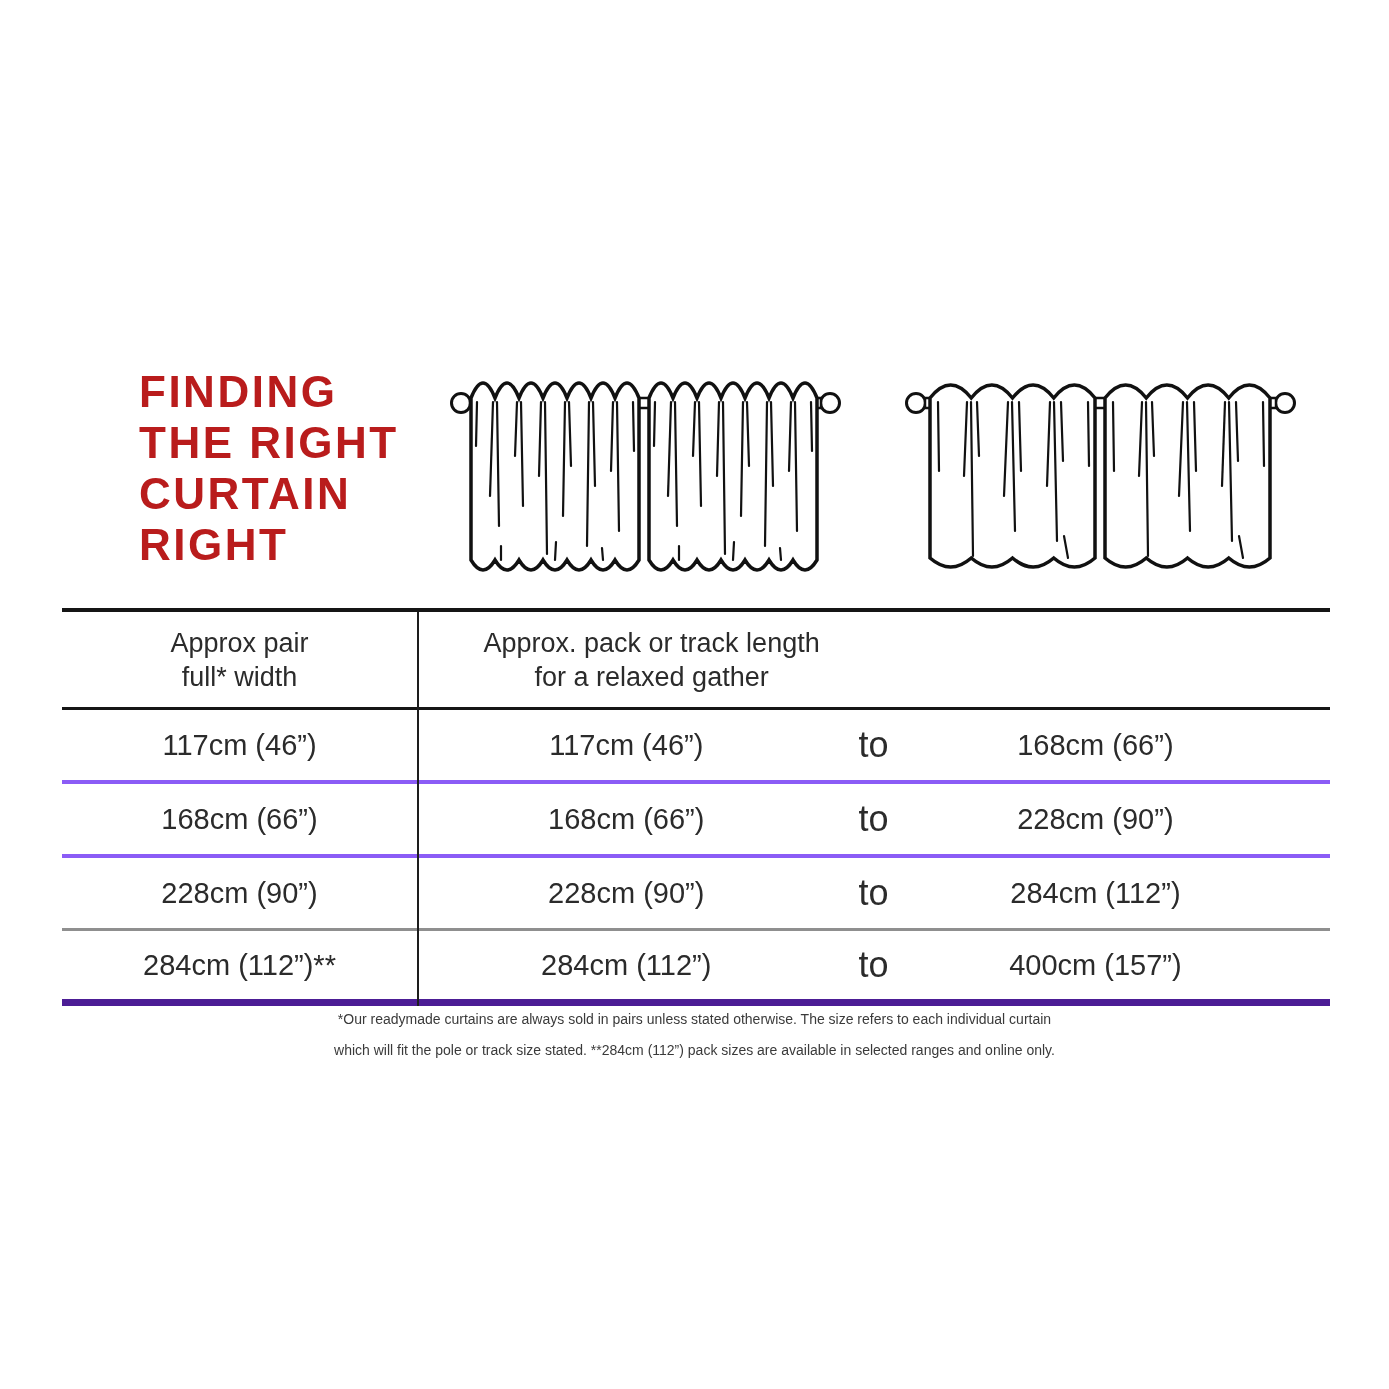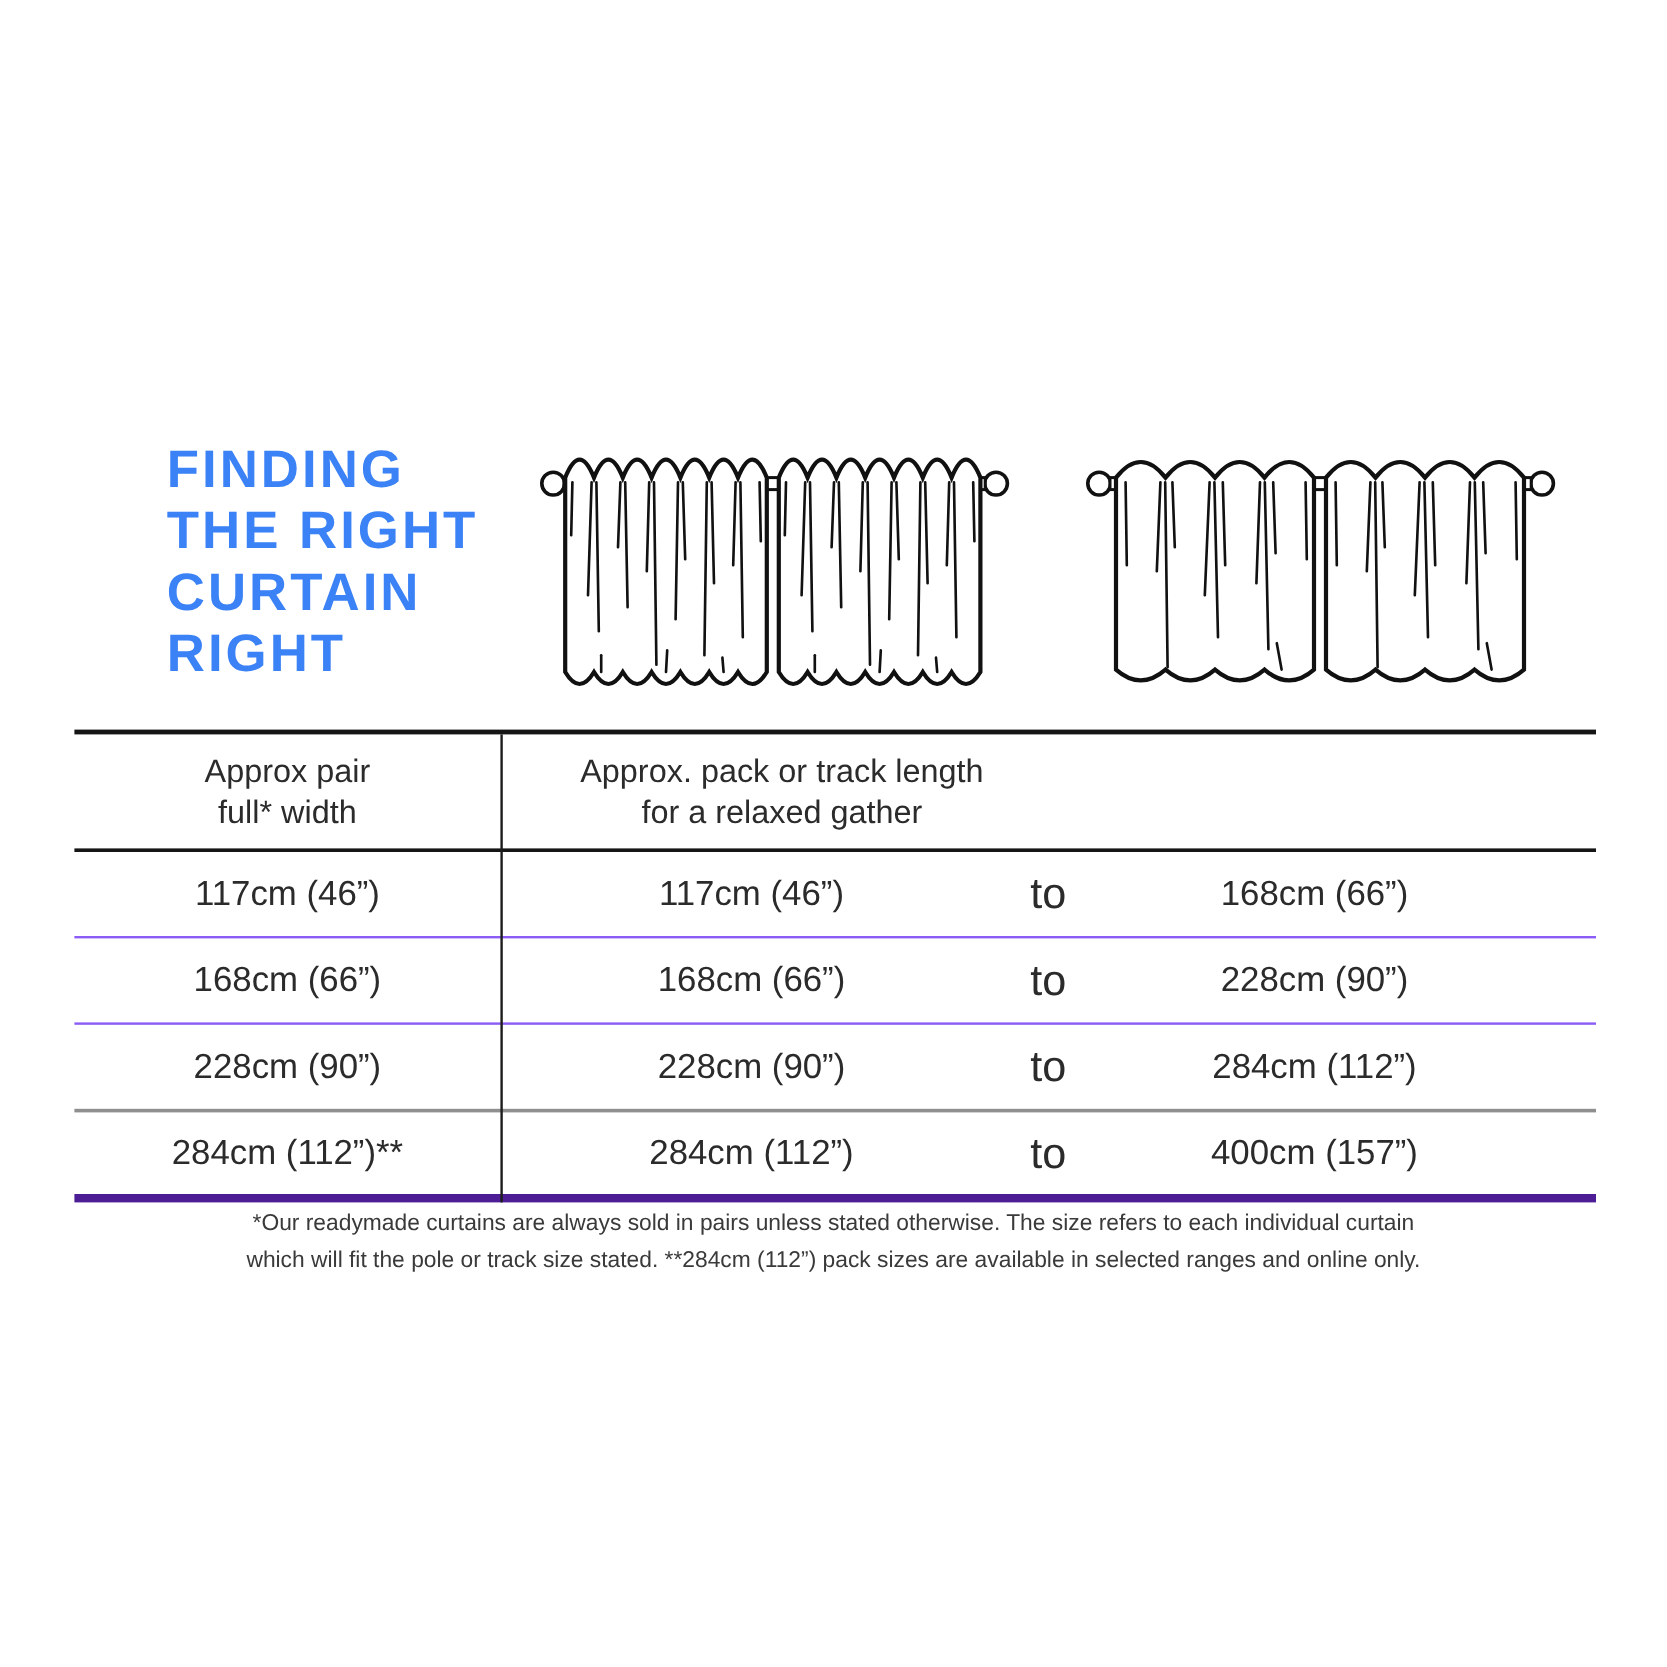--- a/index.html
+++ b/index.html
@@ -8,21 +8,21 @@
     width:1389px;height:1389px;
     background:#ffffff;
     font-family:"Liberation Sans", sans-serif;
     color:#2b2b2b;
     overflow:hidden;
   }
   
   .title{
     position:absolute;left:139px;top:366px;
     font-size:44px;font-weight:700;line-height:51px;
-    letter-spacing:2.5px;color:#3b82f6;
+    letter-spacing:2.5px;color:#b91c1c;
   }
   .title span{display:block;}
   
   .illus{position:absolute;top:376px;width:395px;height:205px;}
   .illus.full{left:448px;}
   .illus.relaxed{left:903px;}
   .illus svg{display:block;width:100%;height:100%;}
   .ln{stroke:#111;fill:none;stroke-linecap:round;}
   .shape{stroke:#111;fill:#fff;}
   
@@ -42,29 +42,29 @@
   }
   .t-header .cell{text-align:center;}
   .t-header .cell span{display:block;}
   .t-row{
     display:grid;grid-template-columns:28% 33% 6% 29% 4%;
     align-items:center;
     height:70px;
     font-size:29px;
   }
   .t-row .cell{text-align:center;white-space:nowrap;}
-  .t-row.r1,.t-row.r2{border-bottom:2px solid #8b5cf6;}
+  .t-row.r1,.t-row.r2{border-bottom:4px solid #8b5cf6;}
   .t-row.r3{border-bottom:3px solid #8f8f8f;}
   .t-row.r4{border-bottom:7px solid #4c1d95;height:68px;}
   .to-cell{font-size:36px;}
   
   .footnote{
     position:absolute;left:0;top:1004px;width:1389px;
     text-align:center;
-    font-size:19px;line-height:31px;color:#3a3a3a;
+    font-size:14px;line-height:31px;color:#3a3a3a;
   }
   .footnote span{display:block;}
 </style>
 </head>
 <body>
 
 <div class="page">
 
   <div class="title">
     <span>FINDING</span>

